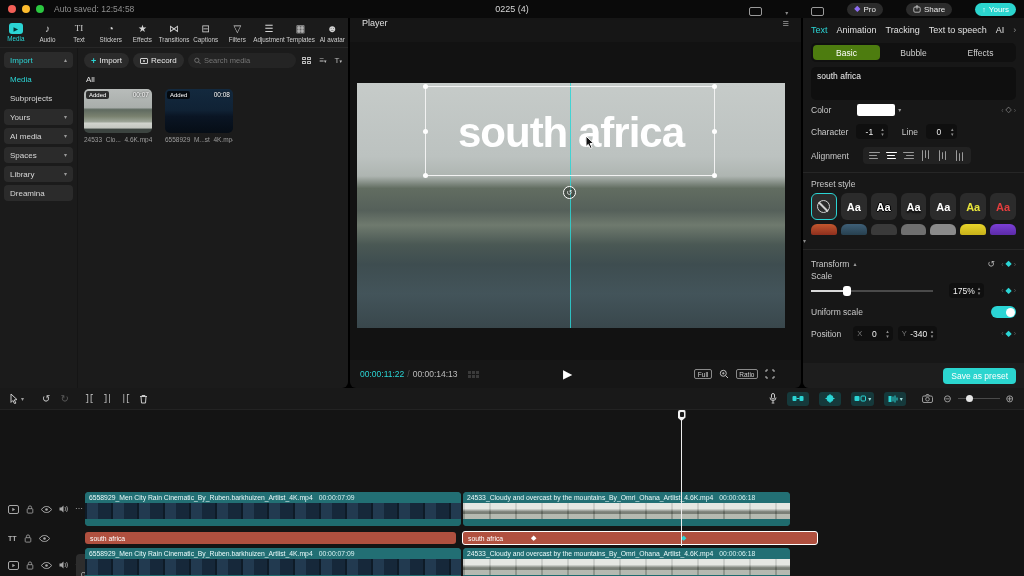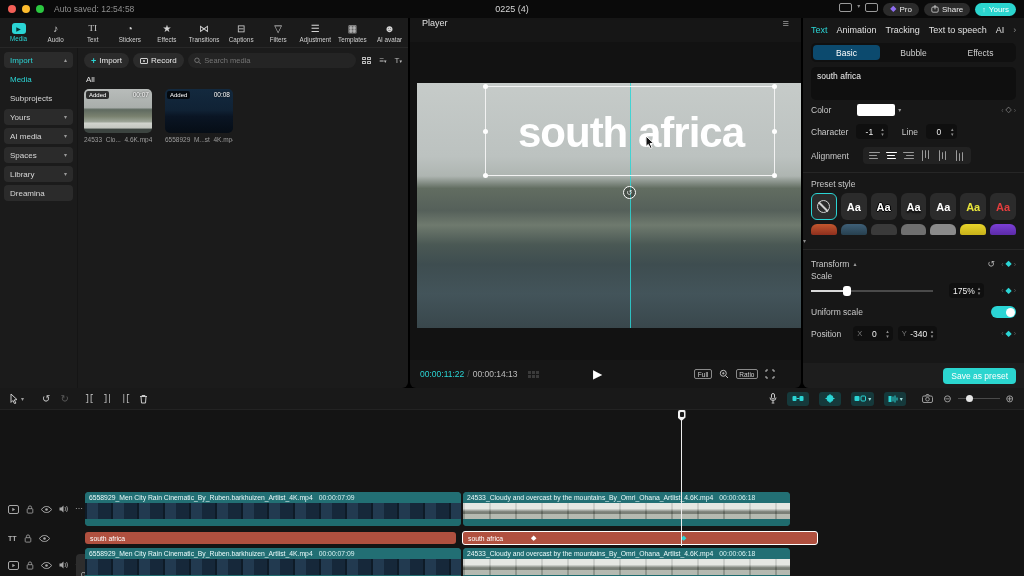--- a/index.html
+++ b/index.html
@@ -24,29 +24,29 @@
   .g-dots::before{content:"⋯"}      .g-pencil::before{content:"✎"}
   .g-tt::before{content:"TT"}       .g-up::before{content:"↑"}
   .g-diamond::before{content:"◆"}
   
   .titlebar{position:absolute;top:0;left:0;right:0;height:18px;background:#0a0a0a;display:flex;align-items:center;padding:0 8px;z-index:40}
   .lights{display:flex;gap:6px;margin-right:10px}
   .light{width:8px;height:8px;border-radius:50%}
   .l-red{background:#f35f57}.l-yel{background:#fdbc2e}.l-grn{background:#2bc840}
   .autosave{font-size:8.5px;color:#8f8f8f}
   .tb-title{position:absolute;left:0;right:0;text-align:center;font-size:9px;color:#d6d6d6}
-  .tb-right{margin-left:auto;display:flex;align-items:flex-start;gap:5px;z-index:2}
+  .tb-right{margin-left:auto;display:flex;align-items:flex-end;gap:23px;z-index:2}
   .pillbtn{height:13px;border-radius:7px;background:#2b2b2b;color:#e8e8e8;font-size:8px;display:flex;align-items:center;gap:3px;padding:0 7px}
   .pillbtn .gem{color:#8e6df0;font-size:8px}
   .pill-export{background:#2bd5cf;color:#fff}
   .mon-ic{width:13px;height:9px;border:1px solid #9a9a9a;border-radius:2px}
   .tb-chev{font-size:6px;color:#8a8a8a}
   
   .main{position:absolute;top:18px;left:0;width:1024px;height:370px;display:flex;gap:2px;background:#000}
-  .panel-left{width:408px;background:#1b1b1b;position:relative;border-radius:0 0 6px 0}
+  .panel-left{width:348px;background:#1b1b1b;position:relative;border-radius:0 0 6px 0}
   
   .ribbon{height:30px;display:flex;border-bottom:1px solid #272727}
   .rib-item{flex:1;display:flex;flex-direction:column;align-items:center;justify-content:center;gap:1px}
   .rib-ic{font-size:10px;color:#d3d3d3;height:12px;display:flex;align-items:center;justify-content:center}
   .rib-lab{font-size:6.3px;color:#cfcfcf;white-space:nowrap}
   .rib-item.sel .rib-lab{color:#2bd5d5}
   .rib-ic.mediabox{width:14px;height:11px;background:#2bd5d5;border-radius:3px;color:#063535;font-size:6px}
   
   .left-body{position:absolute;top:30px;bottom:0;left:0;right:0;display:flex}
   .sidebar{width:78px;padding:4px 4px;border-right:1px solid #151515}
@@ -100,21 +100,21 @@
   .pp-right{margin-left:auto;display:flex;align-items:center;gap:7px;z-index:2}
   .mini-badge{border:1px solid #8a8a8a;border-radius:2px;font-size:6.5px;color:#cfcfcf;padding:0.5px 2.5px}
   
   .panel-ins{width:221px;background:#171717;position:relative;font-size:8.5px;border-radius:0 0 0 6px}
   .tabs{height:24px;display:flex;align-items:center;gap:9px;padding:0 8px;white-space:nowrap}
   .tab{font-size:9px;color:#e0e0e0}
   .tab.sel{color:#2bd5d5}
   .tabs .g-chevr{color:#8a8a8a;margin-left:auto;font-size:9px}
   .subtabs{margin:1px 8px 5px;background:#101010;border-radius:5px;display:flex;padding:2px;height:19px}
   .subtab{flex:1;display:flex;align-items:center;justify-content:center;font-size:8.5px;color:#cfcfcf;border-radius:4px}
-  .subtab.sel{background:#0c4a6e;color:#fff}
+  .subtab.sel{background:#4d7c0f;color:#fff}
   .textbox{margin:0 8px;height:33px;background:#0f0f0f;border-radius:5px;padding:4px 6px;font-size:8.5px;color:#f0f0f0}
   .irow{display:flex;align-items:center;padding:4px 8px;position:relative}
   .ilbl{color:#c9c9c9}
   .swatch{width:38px;height:12px;background:#fff;border-radius:2px;margin-left:26px}
   .sw-chev{font-size:6px;color:#999;margin-left:3px}
   .kf{margin-left:auto;display:flex;align-items:center;gap:2px}
   .kf .g-chevl,.kf .g-chevr{font-size:7px;color:#5d5d5d}
   .kf .g-kfoff{font-size:8px;color:#8a8a8a}
   .kf .g-kfon{font-size:8px;color:#2bd5d5}
   .numpill{background:#0f0f0f;border-radius:4px;height:15px;display:flex;align-items:center;padding:0 4px;gap:3px}

